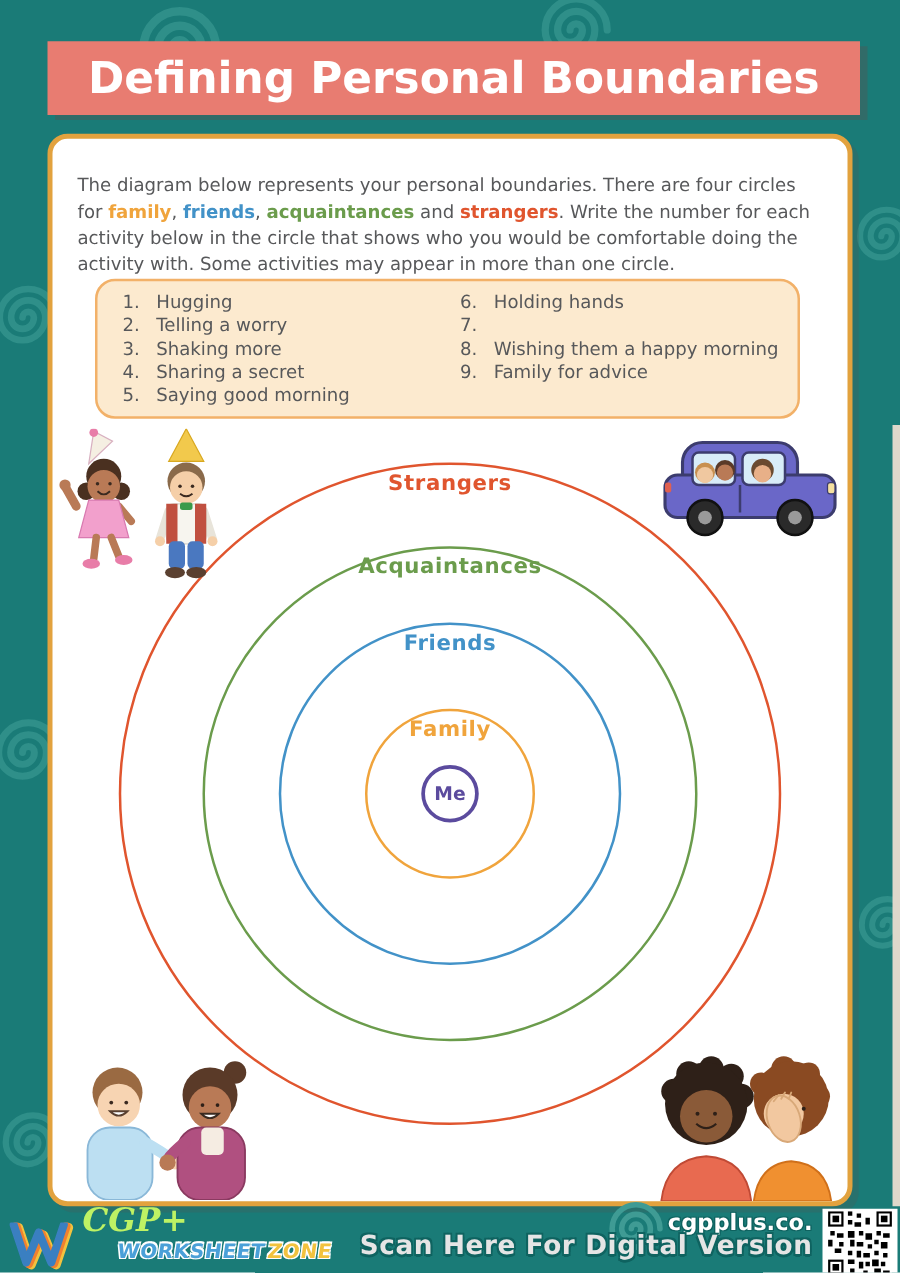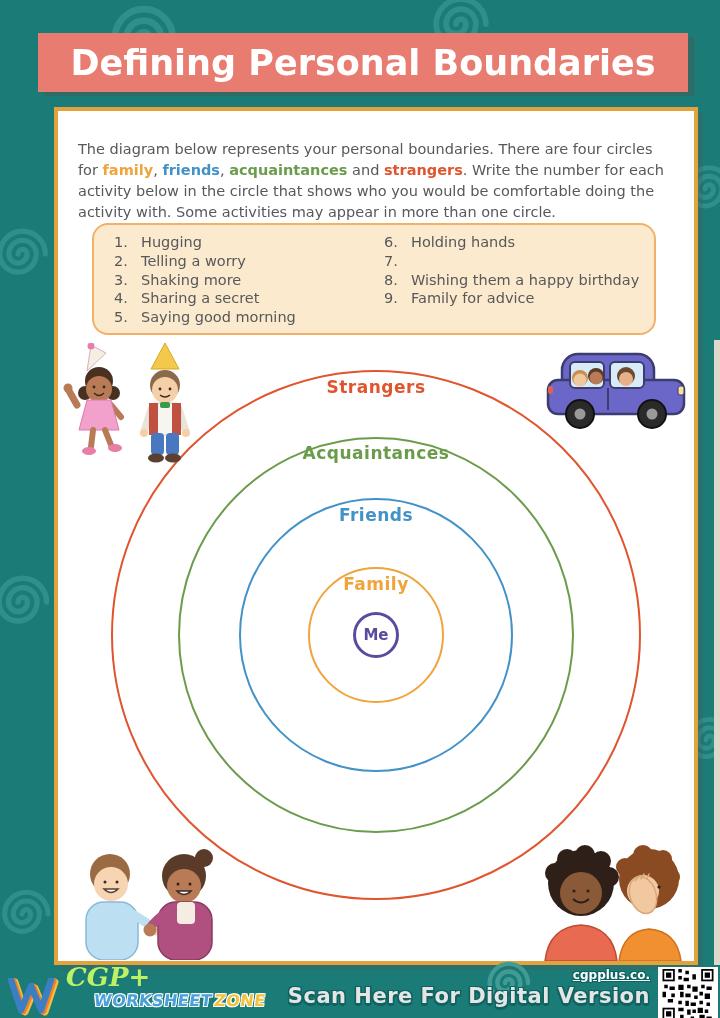--- a/index.html
+++ b/index.html
@@ -14,22 +14,22 @@
   
   .banner{
     position:absolute;left:38px;top:33px;width:650px;height:59px;
     display:flex;align-items:center;justify-content:center;
     box-shadow:6px 4px 0 rgba(70,95,92,.55);z-index:3;
   }
   .banner h1{margin:2px;color:#ffffff;font-size:35px;font-weight:700;letter-spacing:0px;}
 
   
   .card{
-    position:absolute;left:54px;top:107px;width:636px;height:850px;
-    background:#ffffff;border:4px solid #e2a23e;border-radius:0;
+    position:absolute;left:38px;top:107px;width:636px;height:850px;
+    background:#ffffff;border:4px solid #e2a23e;border-radius:16px;
     box-shadow:5px 5px 0 rgba(70,95,92,.35);z-index:2;overflow:hidden;
   }
 
   .intro{
     position:absolute;left:20px;top:13px;width:592px;
     font-size:14.5px;line-height:1.45;color:#57585a;
   }
   .intro .w{font-weight:700;}
 
   .activity-box{
@@ -65,23 +65,22 @@
     font-size:26px;color:#bef264;
   }
   .zone-line{
     position:absolute;left:94px;top:991px;z-index:4;transform:skewX(-8deg);
     font-size:16px;font-weight:700;letter-spacing:.5px;white-space:nowrap;
   }
   .zone-line .ws{color:#4aa0d8;text-shadow:-1px -1px 0 #fff,1px -1px 0 #fff,-1px 1px 0 #fff,1px 1px 0 #fff;}
   .zone-line .zn{color:#f2c23e;text-shadow:-1px -1px 0 #fff,1px -1px 0 #fff,-1px 1px 0 #fff,1px 1px 0 #fff;margin-left:2px;}
   .site-url{
     position:absolute;right:70px;top:968px;z-index:4;
-    font-size:12px;font-weight:700;color:#ffffff;
+    font-size:18px;font-weight:700;color:#ffffff;
     text-shadow:-1px -1px 0 #0f6360,1px -1px 0 #0f6360,-1px 1px 0 #0f6360,1px 1px 0 #0f6360;
-    text-decoration:underline;
   }
   .scan-text{
     position:absolute;right:70px;top:984px;z-index:4;
     font-size:21px;font-weight:700;letter-spacing:.5px;color:#e5e5e5;
     text-shadow:-1.5px -1.5px 0 #0f6360,1.5px -1.5px 0 #0f6360,-1.5px 1.5px 0 #0f6360,1.5px 1.5px 0 #0f6360,0 2.5px 0 #0f6360;
   }
   .qr{position:absolute;right:2px;top:967px;width:56px;height:51px;background:#fff;padding:2px;z-index:6;}
   .qr svg{display:block;width:100%;height:100%;}
   .page-edge{position:absolute;right:0;top:340px;width:6px;height:625px;background:#ded8cb;z-index:3;}
 </style>
@@ -173,21 +172,21 @@
     <div class="act-col">
       <div class="act-row">
           <span class="act-num">6.</span>
           <span>Holding hands</span>
         </div>
       <div class="act-row">
           <span class="act-num">7.</span>
         </div>
       <div class="act-row">
           <span class="act-num">8.</span>
-          <span>Wishing them a happy birthday</span>
+          <span>Wishing them a happy morning</span>
         </div>
       <div class="act-row">
           <span class="act-num">9.</span>
           <span>Family for advice</span>
         </div>
     </div>
   </div>
 
   <div class="ring" style="left: 53px; top: 259px; width: 530px; height: 530px; border-color: rgb(224, 85, 46);"></div>
   <div class="ring" style="left: 120px; top: 326px; width: 396px; height: 396px; border-color: rgb(107, 156, 76);"></div>

